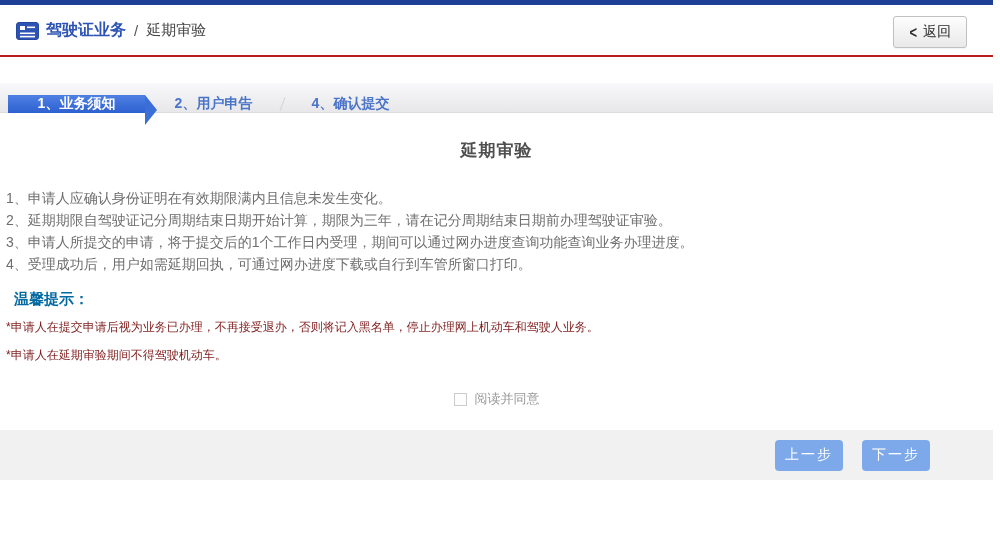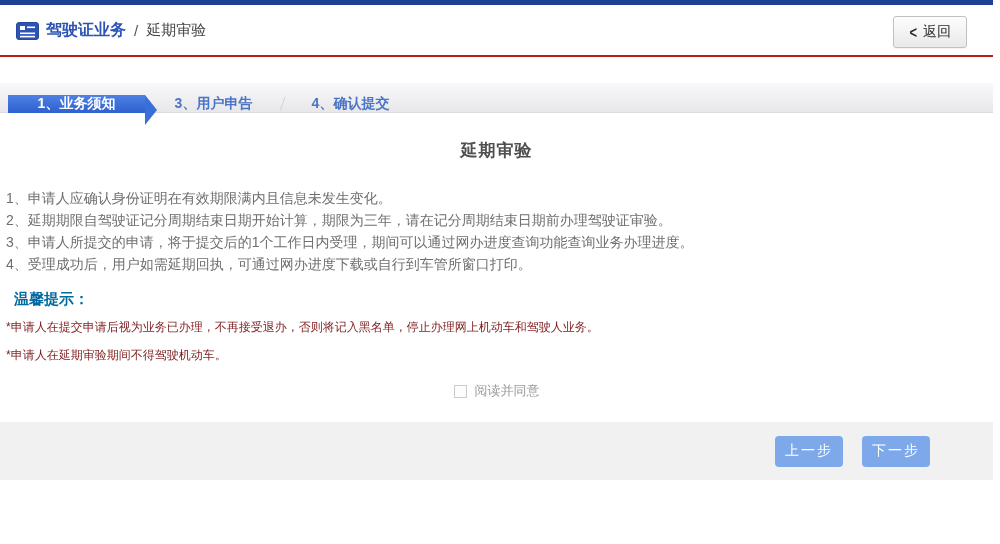--- a/index.html
+++ b/index.html
@@ -71,32 +71,32 @@
   main { padding: 0 6px; }
   h1.page-title {
     text-align: center; font-size: 17px; color: #4f4f4f;
     margin: 26px 0 25px; letter-spacing: 1px; font-weight: bold;
   }
   .notice { font-size: 14px; color: #6e6e6e; line-height: 22px; }
   h2.tips-title { font-size: 15px; color: #0369a1; margin: 15px 8px 7px; font-weight: bold; }
   .tip { font-size: 12px; color: #7f1d1d; line-height: 22px; margin-bottom: 6px; }
 
   .agree-row {
-    margin-top: 16px; display: flex; justify-content: center;
+    margin-top: 24px; display: flex; justify-content: center;
     align-items: center; gap: 8px;
   }
   .checkbox {
     width: 13px; height: 13px; border: 1px solid #ccc;
     background: #fdfdfd; display: inline-block; cursor: pointer;
   }
   .agree-label { color: #999; font-size: 13px; cursor: pointer; }
 
   
   footer {
-    margin-top: 22px; height: 58px; background: #f1f1f1;
+    margin-top: 22px; height: 50px; background: #f1f1f1;
     display: flex; align-items: center; justify-content: flex-end;
     gap: 19px; padding-right: 63px;
   }
   .step-btn {
     min-width: 67px; height: 31px; padding: 0 10px;
     background: #7da9ea; color: #fff; border: none; border-radius: 4px;
     font-size: 14px; letter-spacing: 2px; cursor: pointer;
     font-family: inherit;
   }
 </style>
@@ -126,21 +126,21 @@
       <span class="back-chev">&lt;</span>
       <span>返回</span>
     </button>
   </header>
 
   <nav class="steps">
     <div class="step active">
         <span>1、业务须知</span>
       </div>
     <div class="step">
-        <span>3、用户申告</span>
+        <span>2、用户申告</span>
       </div>
     <div class="step">
         <span>4、确认提交</span>
       </div>
     <div class="steps-filler"></div>
   </nav>
 
   <main>
     <h1 class="page-title">延期审验</h1>
 

